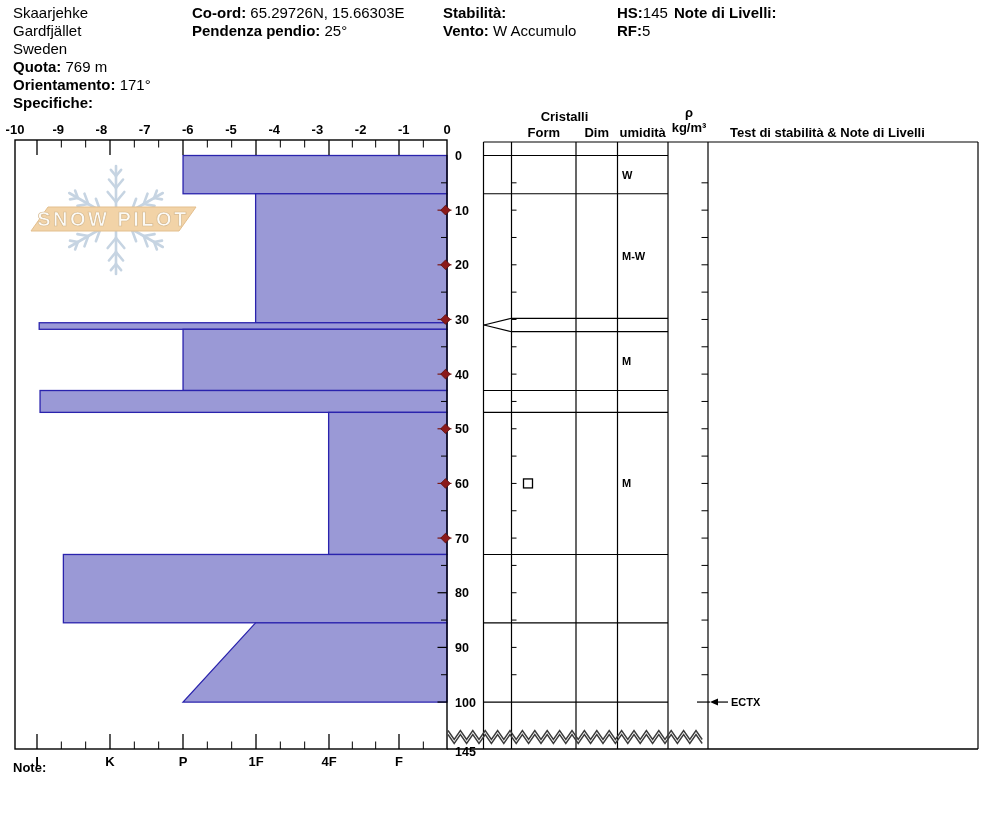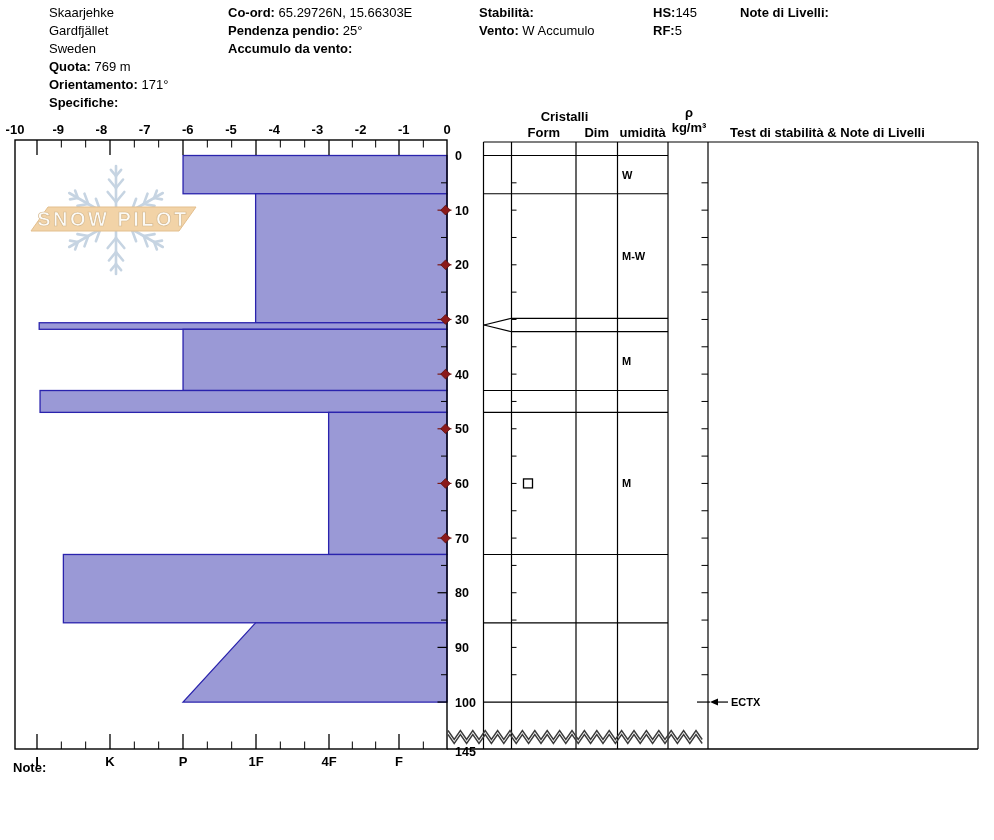--- a/index.html
+++ b/index.html
@@ -1,18 +1,18 @@
 <!DOCTYPE html>
 <html><head>
 <meta charset="utf-8">
 <style>
   html,body{margin:0;padding:0;background:#fff;}
   #page{position:relative;width:994px;height:840px;background:#fff;overflow:hidden;
         font-family:"Liberation Sans",sans-serif;color:#000;}
-  .hd{position:absolute;top:4px;font-size:13px;line-height:18px;margin-left:36px;}
+  .hd{position:absolute;top:4px;font-size:15px;line-height:18px;}
   .ln{height:18px;white-space:nowrap;}
   .b{font-weight:bold;}
   #chart-svg{position:absolute;left:0;top:0;}
   #note-row{position:absolute;left:13px;top:760px;font-size:13px;font-weight:bold;}
   text{fill:#000;font-family:"Liberation Sans",sans-serif;}
   .axlbl{font-size:13px;font-weight:bold;}
   .dlbl{font-size:12.5px;font-weight:bold;}
   .mlbl{font-size:11px;font-weight:bold;}
   .hdr{font-size:13px;font-weight:bold;}
   .logo-text{font-size:20px;font-weight:bold;letter-spacing:2.5px;
@@ -28,34 +28,33 @@
     <div class="ln">Gardfjället</div>
     <div class="ln">Sweden</div>
     <div class="ln"><span class="b">Quota:</span> <span>769 m</span></div>
     <div class="ln"><span class="b">Orientamento:</span> <span>171°</span></div>
     <div class="ln"><span class="b">Specifiche:</span> <span></span></div>
   </div>
 
   <div class="hd" style="left:192px">
     <div class="ln"><span class="b">Co-ord:</span> <span>65.29726N, 15.66303E</span></div>
     <div class="ln"><span class="b">Pendenza pendio:</span> <span>25°</span></div>
-    <div class="ln"><span class="b">Accumulo da vento:</span> <span></span></div>
   </div>
 
   <div class="hd" style="left:443px">
     <div class="ln"><span class="b">Stabilità:</span> <span></span></div>
     <div class="ln"><span class="b">Vento:</span> <span>W Accumulo</span></div>
   </div>
 
   <div class="hd" style="left:617px">
     <div class="ln"><span class="b">HS:</span><span>145</span></div>
     <div class="ln"><span class="b">RF:</span><span>5</span></div>
   </div>
 
-  <div class="hd" style="left:704px">
+  <div class="hd" style="left:674px">
     <div class="ln b">Note di Livelli:</div>
   </div>
 
   <svg id="chart-svg" width="994" height="840">
     <g id="logo-flake">
         <g stroke="#c6d4e2" stroke-width="2.6" stroke-linecap="round" fill="none" transform="translate(116,220)">
           <g transform="rotate(0)">
             <line x1="0" y1="6" x2="0" y2="-54"></line>
             <line x1="0" y1="-18" x2="-8.32" y2="-28.009999999999998"></line>
             <line x1="0" y1="-18" x2="8.32" y2="-28.009999999999998"></line>

